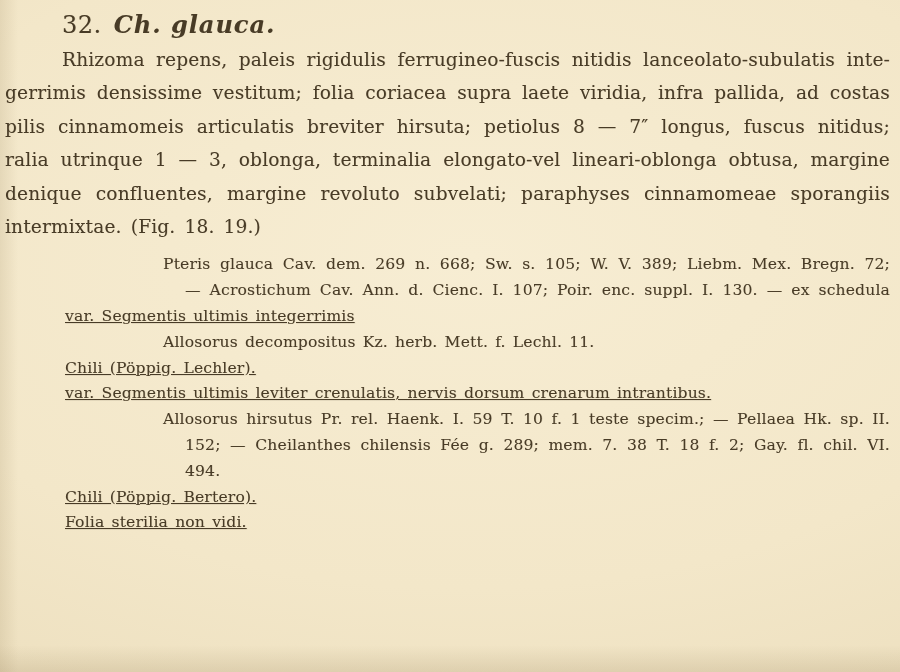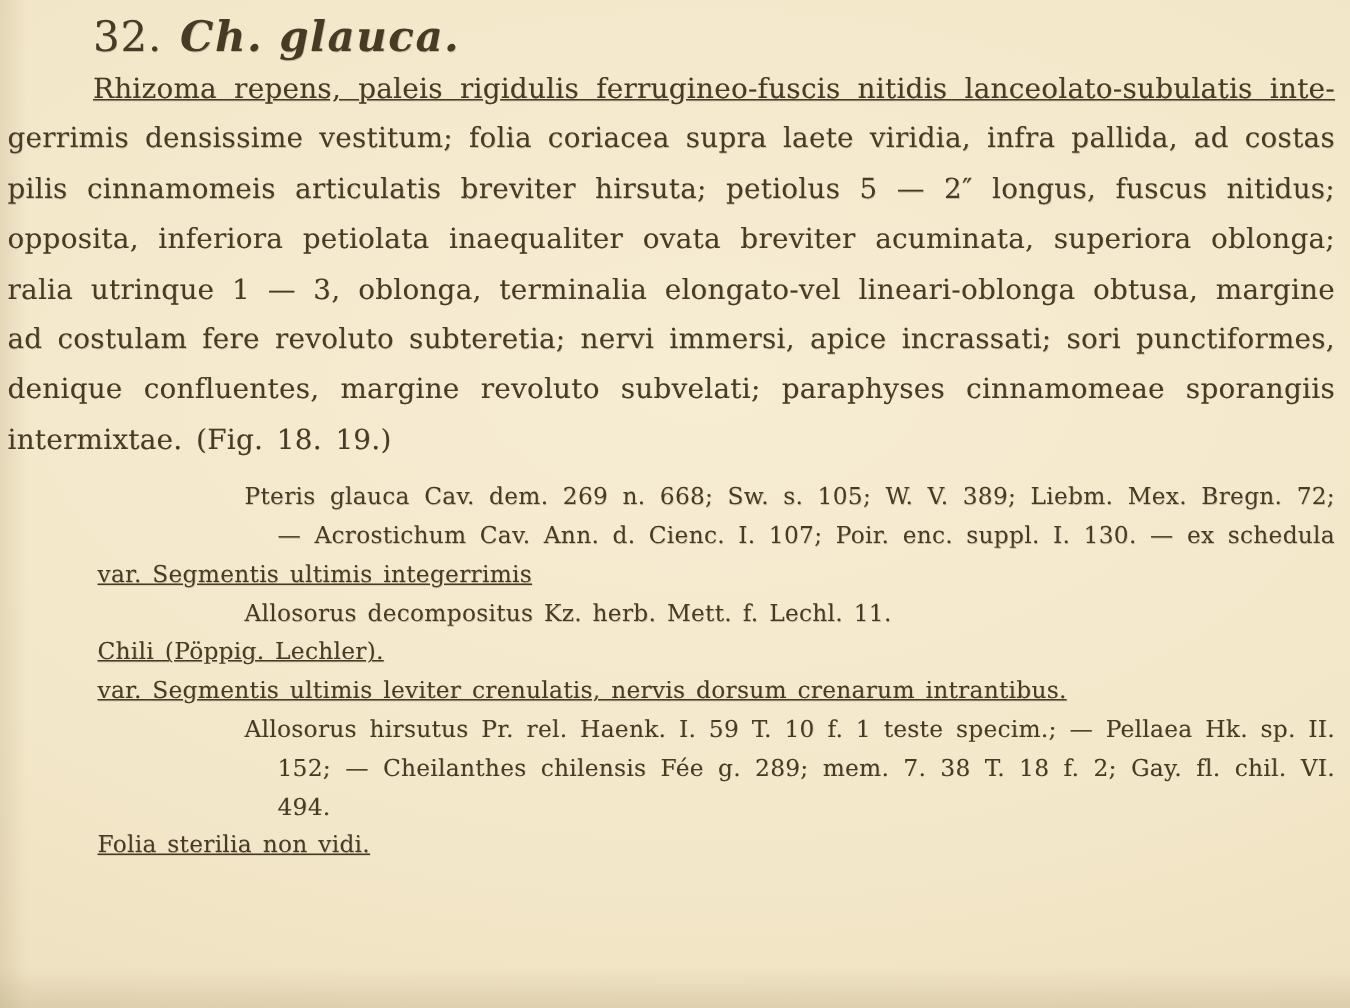--- a/index.html
+++ b/index.html
@@ -20,21 +20,21 @@
   .page {
     position: relative;
     box-sizing: border-box;
     width: 900px;
     height: 672px;
     padding: 7px 10px 0 5px;
     text-shadow: 0.4px 0.4px 0 rgba(72,60,39,0.25);
   }
   .heading {
     margin-left: 57px;
-    font-size: 28px;
+    font-size: 24px;
     line-height: 36px;
     letter-spacing: 0.5px;
   }
   .heading .num {
     margin-right: 12px;
   }
   .heading .species {
     font-weight: bold;
     font-style: italic;
     letter-spacing: 1px;
@@ -55,50 +55,49 @@
   .line {
     text-align: justify;
     text-align-last: justify;
     white-space: nowrap; 
   }
   .line { white-space: normal; }
   .line.nojust {
     text-align: center;
     text-align-last: left;
   }
-  .ind-first { padding-left: 57px; text-decoration: underline; }
+  .ind-first { padding-left: 57px; }
   .ind-a { padding-left: 60px; text-decoration: underline; }
   .ind-b { padding-left: 158px; }
   .ind-c { padding-left: 180px; }
 </style>
 </head>
 <body>
 
 <div class="page">
 
   <div class="heading">
     <span class="num">32.</span><span class="species">Ch. glauca.</span>
   </div>
 
   <div class="desc">
       <div class="line ind-first">Rhizoma repens, paleis rigidulis ferrugineo-fuscis nitidis lanceolato-subulatis inte-</div>
       <div class="line">gerrimis densissime vestitum; folia coriacea supra laete viridia, infra pallida, ad costas</div>
-      <div class="line">pilis cinnamomeis articulatis breviter hirsuta; petiolus 5 — 2″ longus, fuscus nitidus;</div>
-      <div class="line">opposita, inferiora petiolata inaequaliter ovata breviter acuminata, superiora oblonga;</div>
+      <div class="line">pilis cinnamomeis articulatis breviter hirsuta; petiolus 8 — 7″ longus, fuscus nitidus;</div>
       <div class="line">ralia utrinque 1 — 3, oblonga, terminalia elongato-vel lineari-oblonga obtusa, margine</div>
-      <div class="line">ad costulam fere revoluto subteretia; nervi immersi, apice incrassati; sori punctiformes,</div>
       <div class="line">denique confluentes, margine revoluto subvelati; paraphyses cinnamomeae sporangiis</div>
       <div class="line nojust">intermixtae. (Fig. 18. 19.)</div>
     </div>
 
   <div class="refs">
       <div class="line ind-b">Pteris glauca Cav. dem. 269 n. 668; Sw. s. 105; W. V. 389; Liebm. Mex. Bregn. 72;</div>
       <div class="line ind-c">— Acrostichum Cav. Ann. d. Cienc. I. 107; Poir. enc. suppl. I. 130. — ex schedula</div>
       <div class="line ind-a nojust">var. Segmentis ultimis integerrimis</div>
       <div class="line ind-b nojust">Allosorus decompositus Kz. herb. Mett. f. Lechl. 11.</div>
       <div class="line ind-a nojust">Chili (Pöppig. Lechler).</div>
       <div class="line ind-a nojust">var. Segmentis ultimis leviter crenulatis, nervis dorsum crenarum intrantibus.</div>
       <div class="line ind-b">Allosorus hirsutus Pr. rel. Haenk. I. 59 T. 10 f. 1 teste specim.; — Pellaea Hk. sp. II.</div>
       <div class="line ind-c">152; — Cheilanthes chilensis Fée g. 289; mem. 7. 38 T. 18 f. 2; Gay. fl. chil. VI. 494.</div>
+      <div class="line ind-a nojust">Chili (Pöppig. Bertero).</div>
       <div class="line ind-a nojust">Folia sterilia non vidi.</div>
     </div>
 
 </div>
 
 </body></html>

